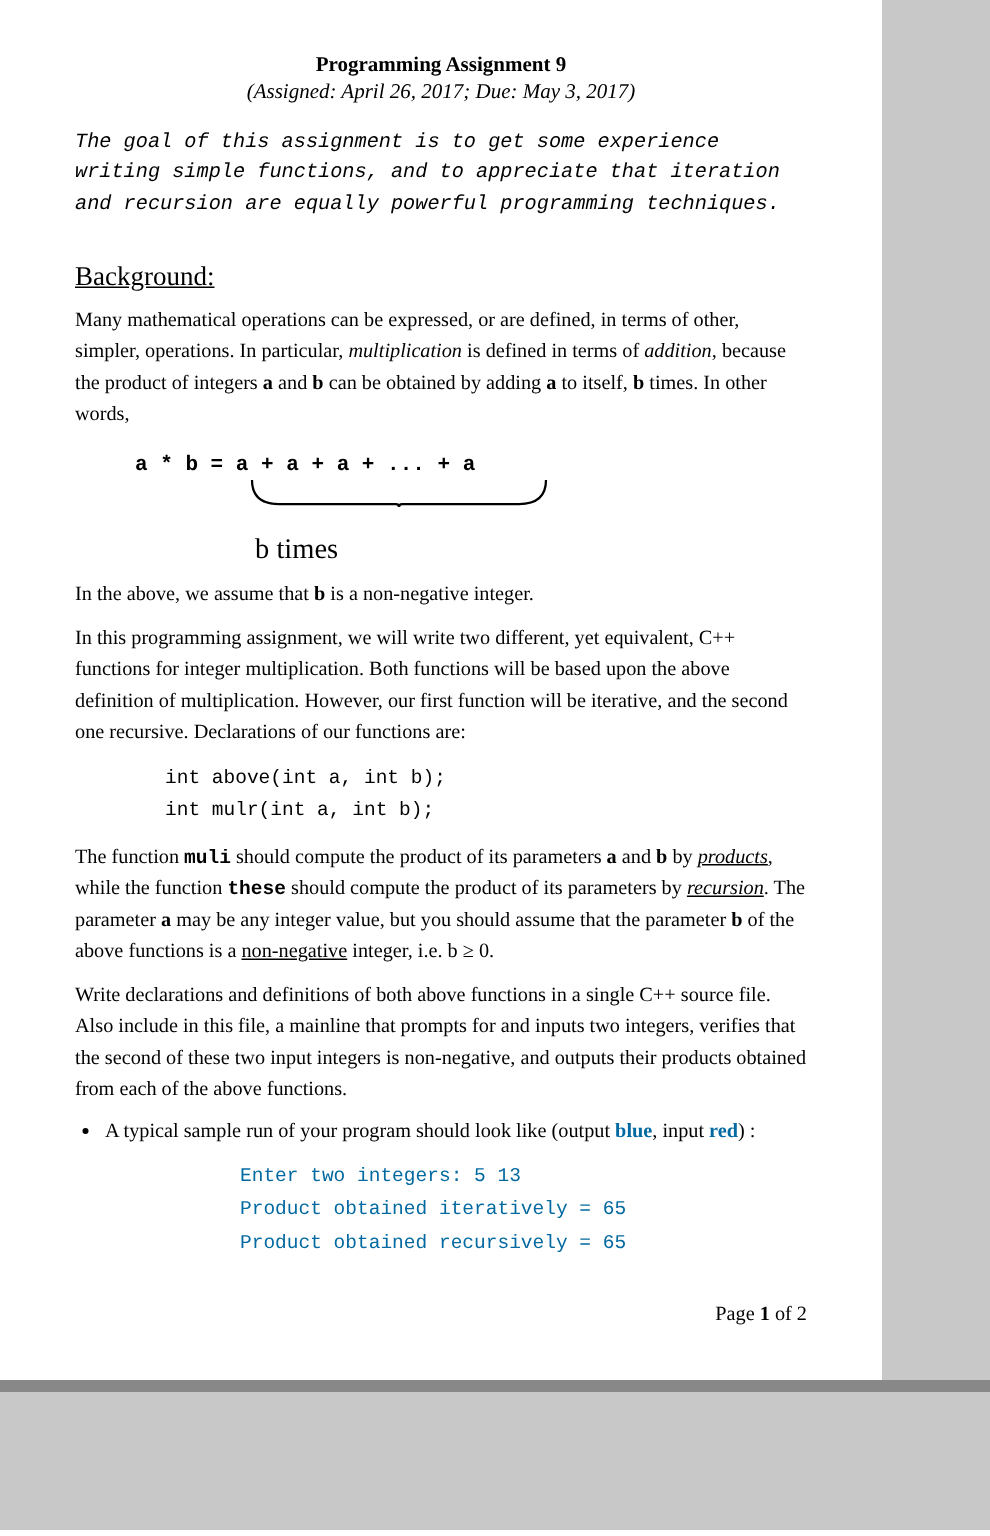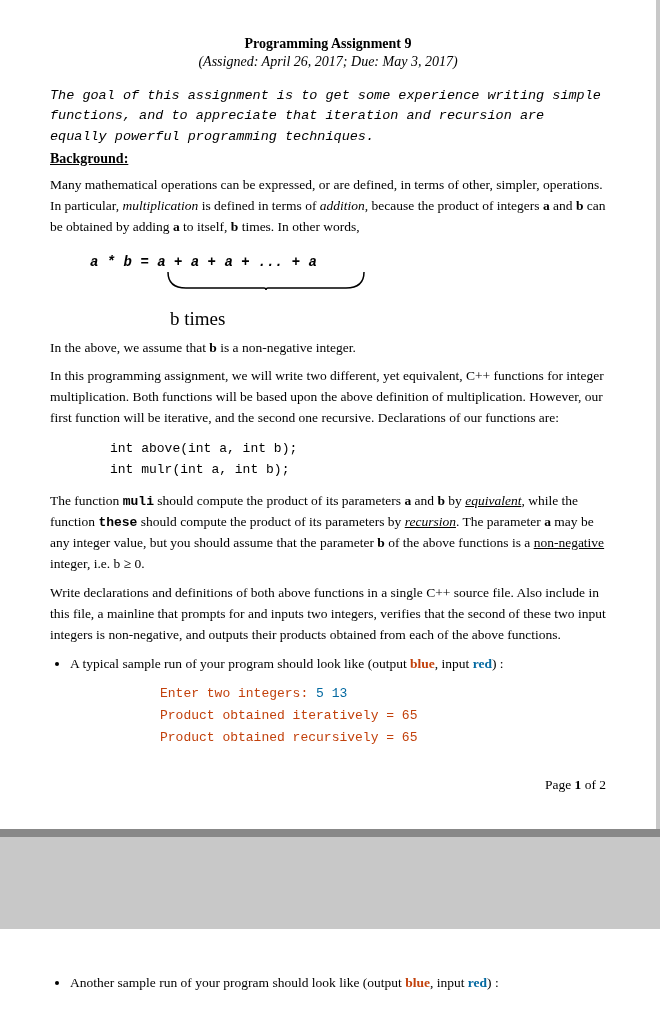--- a/index.html
+++ b/index.html
@@ -4,21 +4,21 @@
   <style>
     * { box-sizing: border-box; margin: 0; padding: 0; }
     body {
       font-family: Times New Roman, Times, serif;
       font-size: 14px;
       background: #c8c8c8;
       width: 660px;
     }
     .page {
       background: #fff;
-      width: 656px;
+      width: 588px;
       min-height: 740px;
       padding: 36px 50px 36px 50px;
       position: relative;
     }
     .page2 {
       background: #fff;
       width: 660px;
       min-height: 284px;
       padding: 36px 50px 36px 50px;
       margin-top: 32px;
@@ -35,41 +35,40 @@
       margin-top: 2px;
     }
     .goal-text {
       font-style: italic;
       margin-top: 16px;
       font-size: 13.5px;
       line-height: 1.5;
       font-family: Liberation Mono, monospace;
     }
     .section-heading {
-      font-weight: bold;
+      font-weight: normal;
       text-decoration: underline;
-      margin-top: 4px;
+      margin-top: 27px;
       margin-bottom: 8px;
-      font-size: 14px;
+      font-size: 18px;
     }
     .body-text {
       font-size: 13.5px;
       line-height: 1.55;
       margin-top: 8px;
     }
     .formula-box {
       margin: 16px 0 8px 40px;
       font-family: 'Courier New', Courier, monospace;
       font-size: 14px;
       font-weight: bold;
     }
     .formula-line {
       display: flex;
       gap: 4px;
-      font-style: italic;
     }
     .brace-label {
       margin-left: 80px;
       font-family: Times New Roman, serif;
       font-weight: normal;
       font-size: 19px;
       margin-top: 16px;
     }
     .brace-svg {
       display: block;
@@ -84,21 +83,21 @@
       font-size: 13px;
       margin: 10px 0 10px 60px;
       line-height: 1.6;
     }
     .sample-output {
       font-family: 'Courier New', Courier, monospace;
       font-size: 13px;
       margin: 8px 0 8px 90px;
       line-height: 1.7;
     }
-    .blue { color: #c2410c; }
+    .blue { color: #0369a1; }
     .red { color: #0369a1; }
     .page-number {
       text-align: right;
       margin-top: 28px;
       font-size: 13.5px;
     }
     ul.notes-list {
       margin-left: 20px;
       margin-top: 8px;
     }
@@ -156,21 +155,21 @@
 
 
   <div class="body-text">In this programming assignment, we will write two different, yet equivalent, C++ functions for integer multiplication.  Both functions will be based upon the above definition of multiplication.  However, our first function will be iterative, and the second one recursive.  Declarations of our functions are:</div>
 
   <div class="code-block">
     <div>int above(int a, int b);</div>
     <div>int mulr(int a, int b);</div>
   </div>
 
   <div class="body-text">
-    The function <span class="mono bold">muli</span> should compute the product of its parameters <span class="bold">a</span> and <span class="bold">b</span> by <span class="italic underline">equivalent</span>, while the
+    The function <span class="mono bold">muli</span> should compute the product of its parameters <span class="bold">a</span> and <span class="bold">b</span> by <span class="italic underline">products</span>, while the
     function <span class="mono bold">these</span> should compute the product of its parameters by <span class="italic underline">recursion</span>.  The parameter <span class="bold">a</span> may be
     any integer value, but you should assume that the parameter <span class="bold">b</span> of the above functions is a <span class="underline">non-negative</span>
     integer, i.e. b ≥ 0.
   </div>
 
   <div class="body-text">Write declarations and definitions of both above functions in a single C++ source file.  Also include in this file, a mainline that prompts for and inputs two integers, verifies that the second of these two input integers is non-negative, and outputs their products obtained from each of the above functions.</div>
 
 
   <ul class="notes-list">
     <li>

